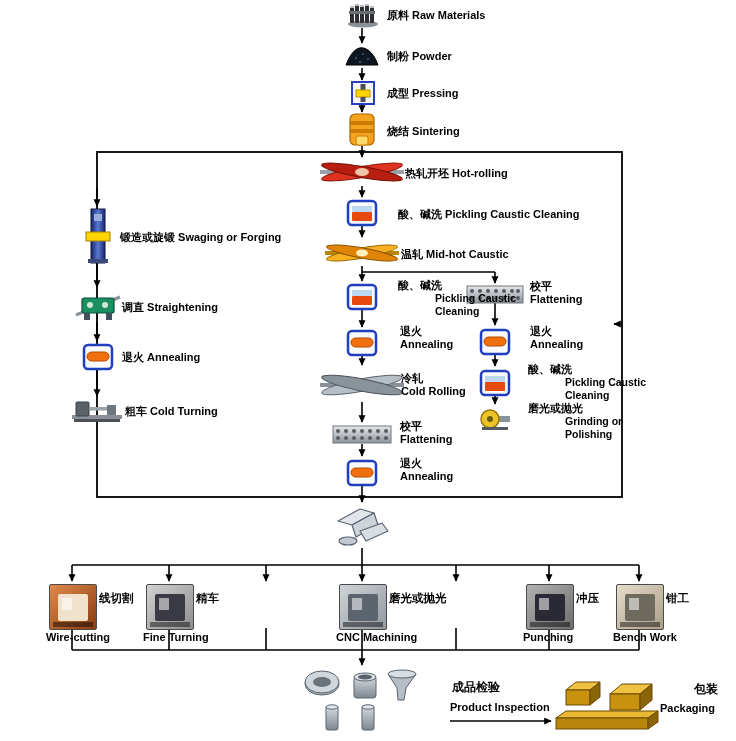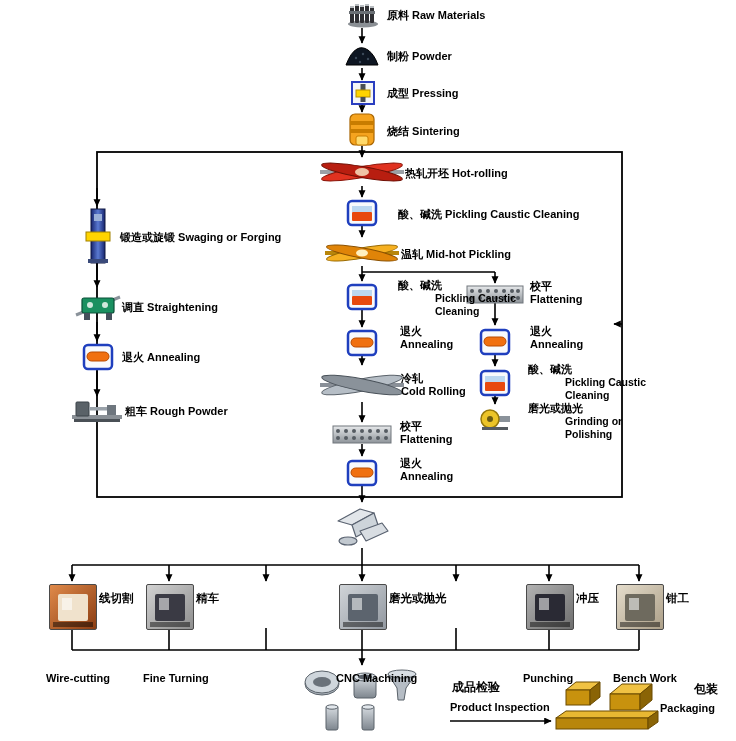--- a/index.html
+++ b/index.html
@@ -10,21 +10,21 @@
   .wa{stroke:#000;stroke-width:1.6;fill:none;marker-end:url(#ah);}
   .box{fill:none;stroke:#000;stroke-width:1.8;}
   .lbl{position:absolute;font-weight:bold;font-size:11px;line-height:13px;white-space:nowrap;}
   .lbl .small{font-size:10.5px;padding-left:37px;}
   .station{position:absolute;top:584px;width:46px;height:62px;}
   .photo{position:absolute;left:0;top:0;width:46px;height:44px;border:1px solid #4a4a4a;border-radius:2px;overflow:hidden;}
   .photo .body{position:absolute;left:8px;top:9px;width:30px;height:27px;border-radius:2px;}
   .photo .base{position:absolute;left:3px;bottom:2px;width:40px;height:5px;background:rgba(0,0,0,.45);}
   .photo .panel{position:absolute;left:12px;top:13px;width:10px;height:12px;background:rgba(255,255,255,.55);}
   .st-zh{position:absolute;left:50px;top:7px;font-size:11.5px;font-weight:bold;white-space:nowrap;}
-  .st-en{position:absolute;left:-3px;top:47px;font-size:11px;font-weight:bold;white-space:nowrap;margin-top:41px;}
+  .st-en{position:absolute;left:-3px;top:47px;font-size:11px;font-weight:bold;white-space:nowrap;}
 </style>
 </head>
 <body>
 
 <div class="stage">
 
   <svg class="gfx" width="736" height="741" viewBox="0 0 736 741">
     <defs>
       <marker id="ah" markerWidth="9" markerHeight="9" refX="6.8" refY="3.5" orient="auto" markerUnits="userSpaceOnUse">
         <path d="M0,0 L7.5,3.5 L0,7 Z" fill="#000"></path>
@@ -309,21 +309,21 @@
   <div class="lbl" style="left:405px;top:167px">
     <span>热轧开坯</span>
     <span>Hot-rolling</span>
   </div>
   <div class="lbl" style="left:398px;top:208px">
     <span>酸、碱洗</span>
     <span>Pickling Caustic Cleaning</span>
   </div>
   <div class="lbl" style="left:401px;top:248px">
     <span>温轧</span>
-    <span>Mid-hot Pickling</span>
+    <span>Mid-hot Caustic</span>
   </div>
   <div class="lbl" style="left:398px;top:279px">
     <div>酸、碱洗</div>
     <div class="small">Pickling Caustic</div>
     <div class="small">Cleaning</div>
   </div>
   <div class="lbl" style="left:400px;top:325px">
     <div>退火</div>
     <div>Annealing</div>
   </div>
@@ -366,21 +366,21 @@
   <div class="lbl" style="left:122px;top:301px">
     <span>调直</span>
     <span>Straightening</span>
   </div>
   <div class="lbl" style="left:122px;top:351px">
     <span>退火</span>
     <span>Annealing</span>
   </div>
   <div class="lbl" style="left:125px;top:405px">
     <span>粗车</span>
-    <span>Rough Powder</span>
+    <span>Cold Turning</span>
   </div>
 
   <div class="station" style="left:49px">
     <div class="photo" style="background:linear-gradient(135deg,#e08a4a,#8a3c12)">
       <div class="body" style="background:#f0e2cc"></div>
         <div class="panel"></div>
         <div class="base"></div>
     </div>
     <div class="st-zh">线切割</div>
     <div class="st-en">Wire-cutting</div>

